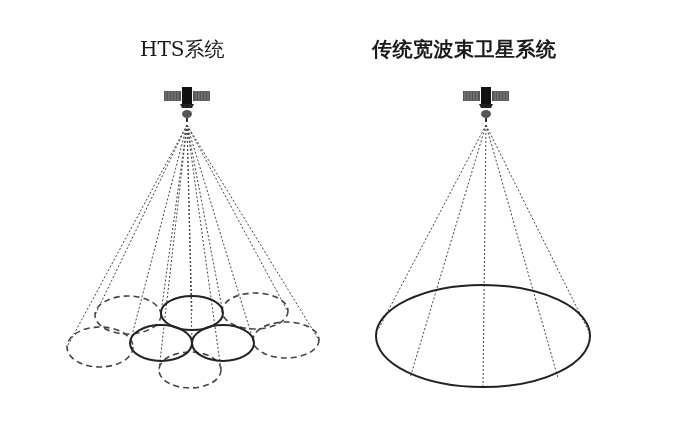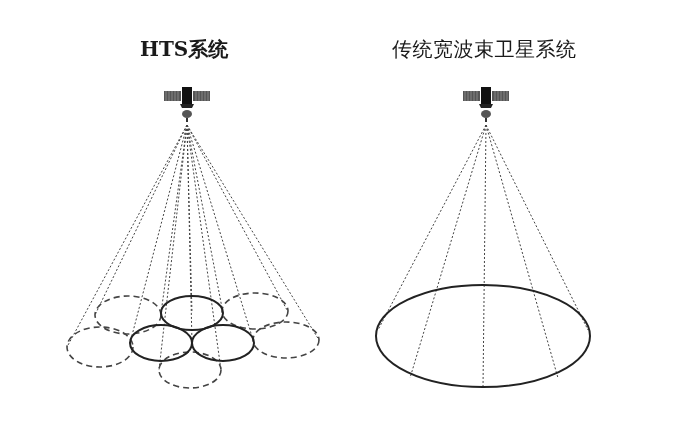--- a/index.html
+++ b/index.html
@@ -1,19 +1,19 @@
 <!DOCTYPE html>
 <html><head>
 <meta charset="utf-8">
 <style>
   html, body { margin: 0; padding: 0; background: #ffffff; }
   body { width: 699px; height: 424px; position: relative; overflow: hidden; font-family: "DejaVu Serif", "Liberation Serif", serif; }
-  .title { position: absolute; top: 36px; font-size: 20px; font-weight: bold; color: #1a1a1a; white-space: nowrap; }
+  .title { position: absolute; top: 36px; font-size: 20px; font-weight: normal; color: #1a1a1a; white-space: nowrap; }
   #title-hts { left: 140px; }
-  #title-wide { left: 392px; font-weight: normal; letter-spacing: 0.5px; }
+  #title-wide { left: 372px; font-weight: bold; letter-spacing: 0.5px; }
   svg { position: absolute; left: 0; top: 0; }
 </style>
 </head>
 <body>
 
 <div class="title" id="title-hts">HTS系统</div>
 <div class="title" id="title-wide">传统宽波束卫星系统</div>
 
 <svg width="699" height="424" viewBox="0 0 699 424">
   <defs>

